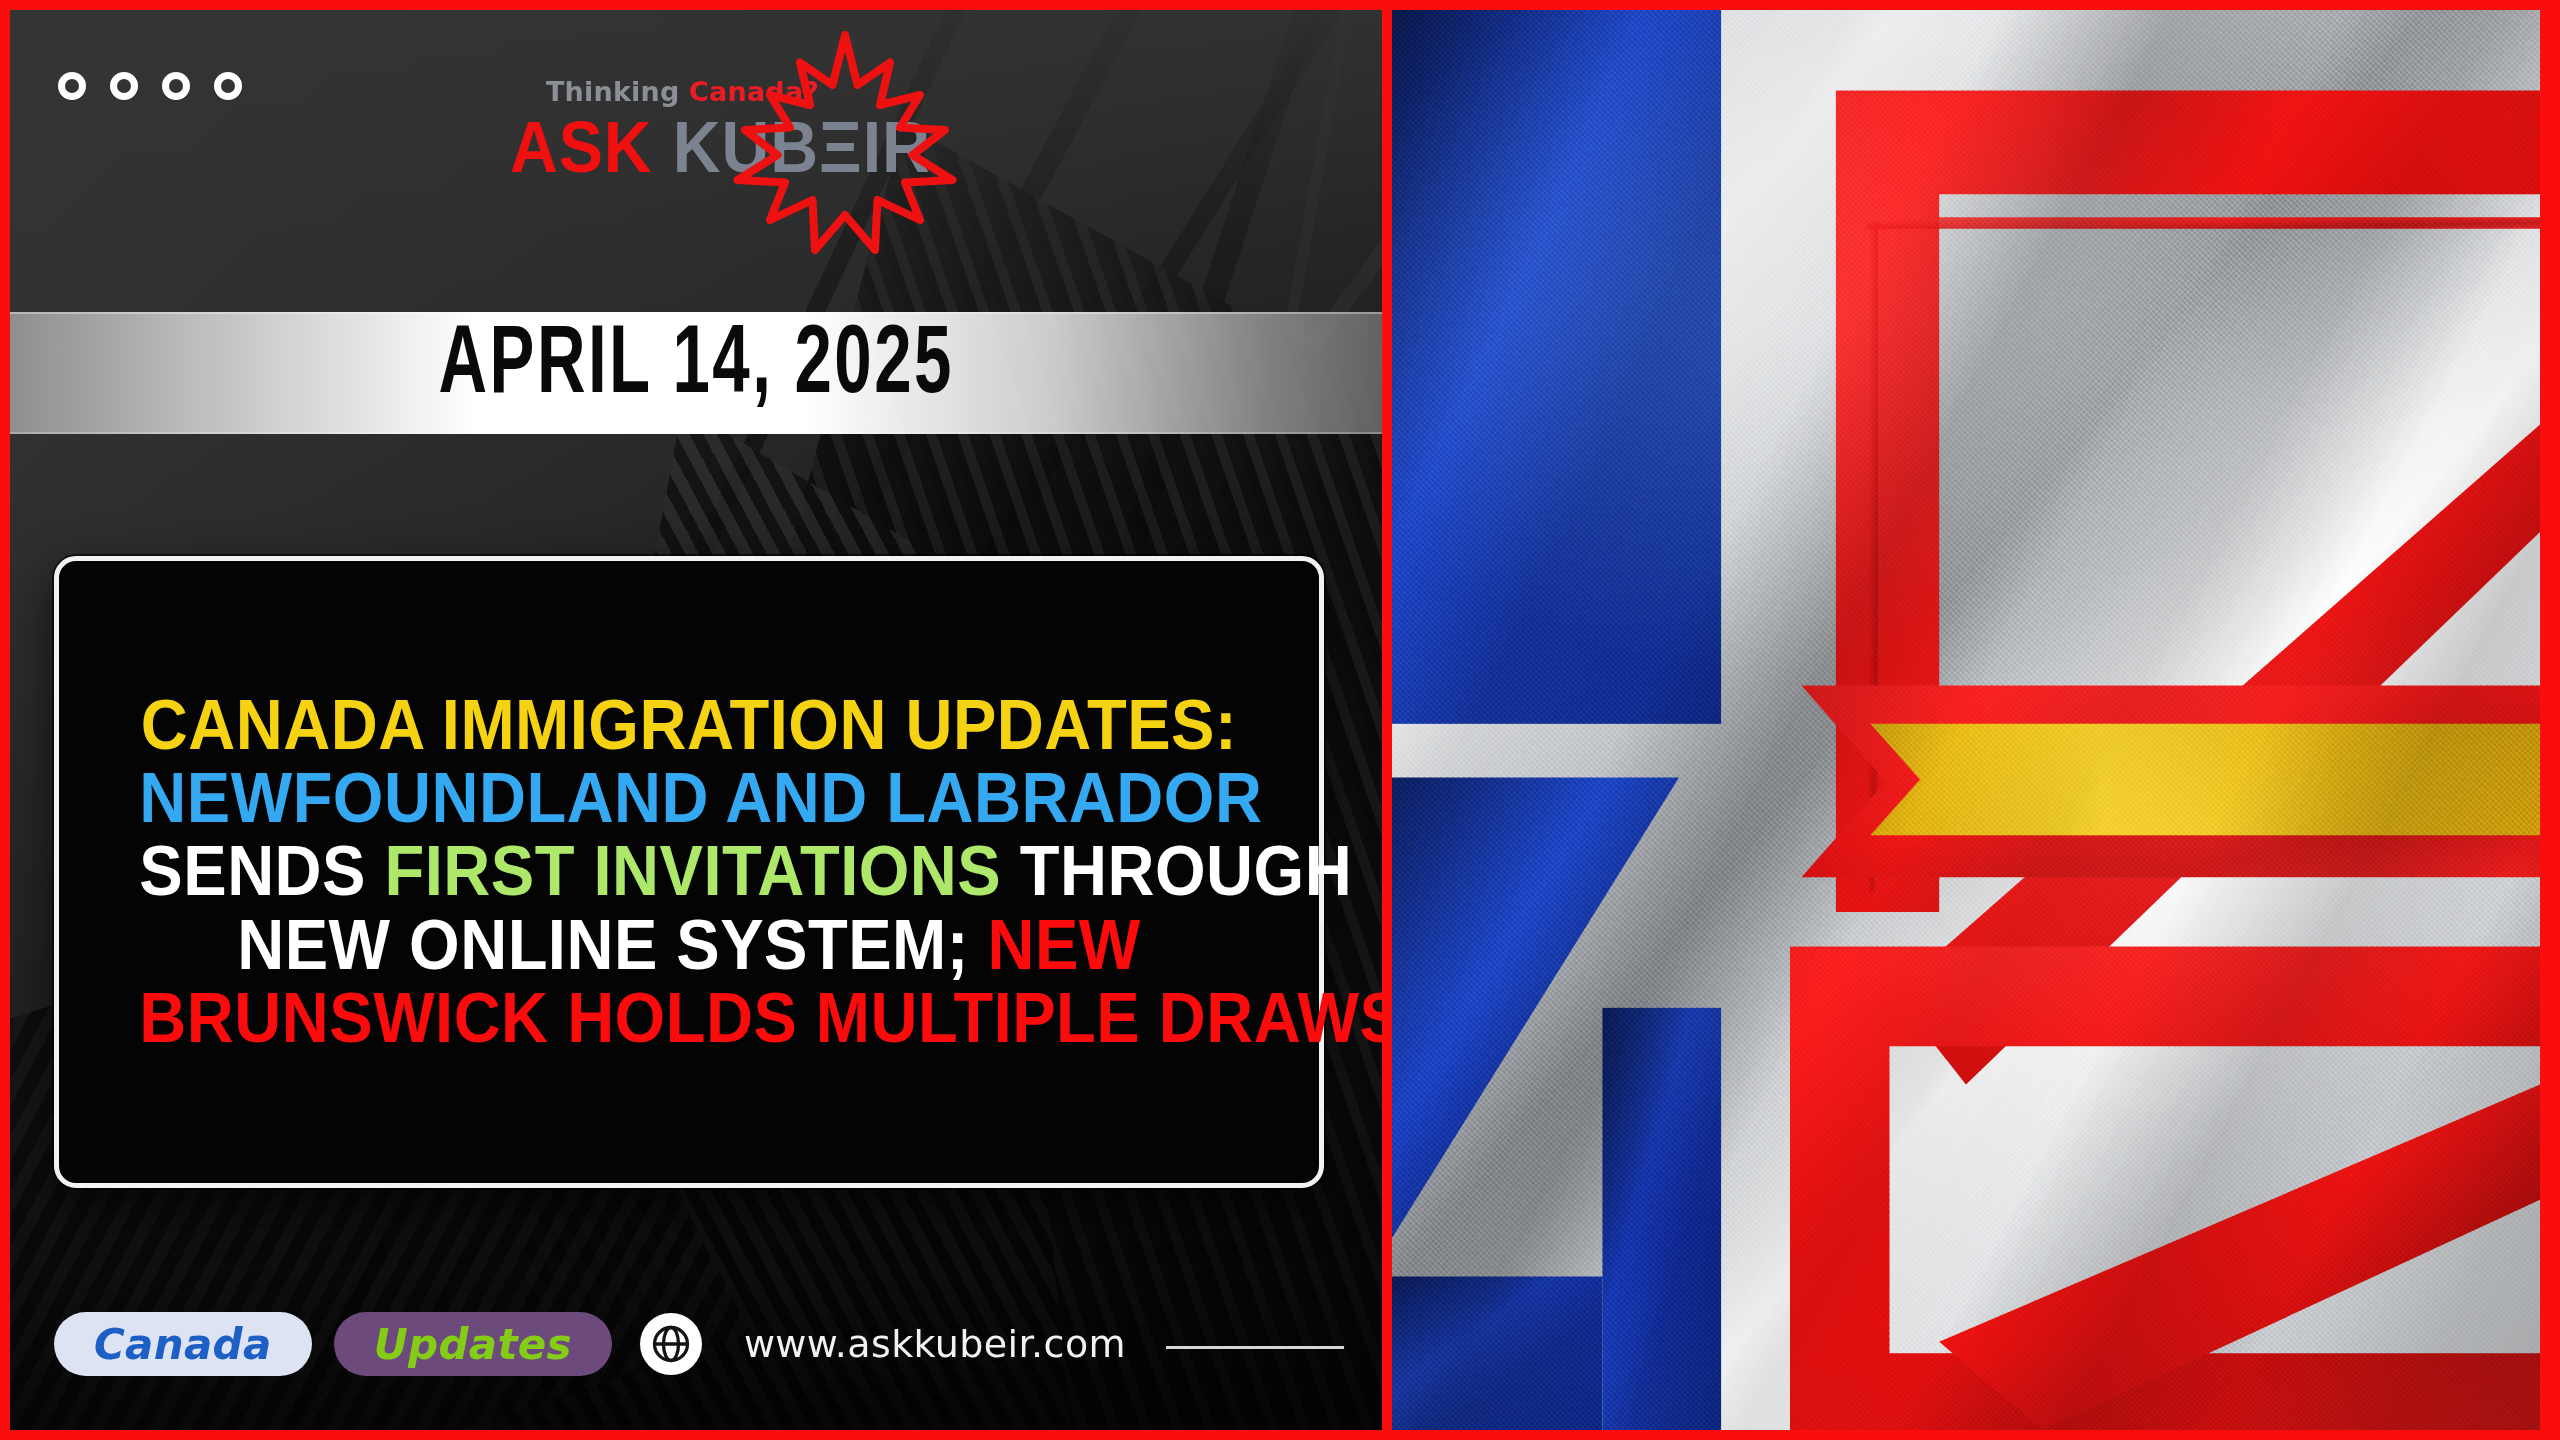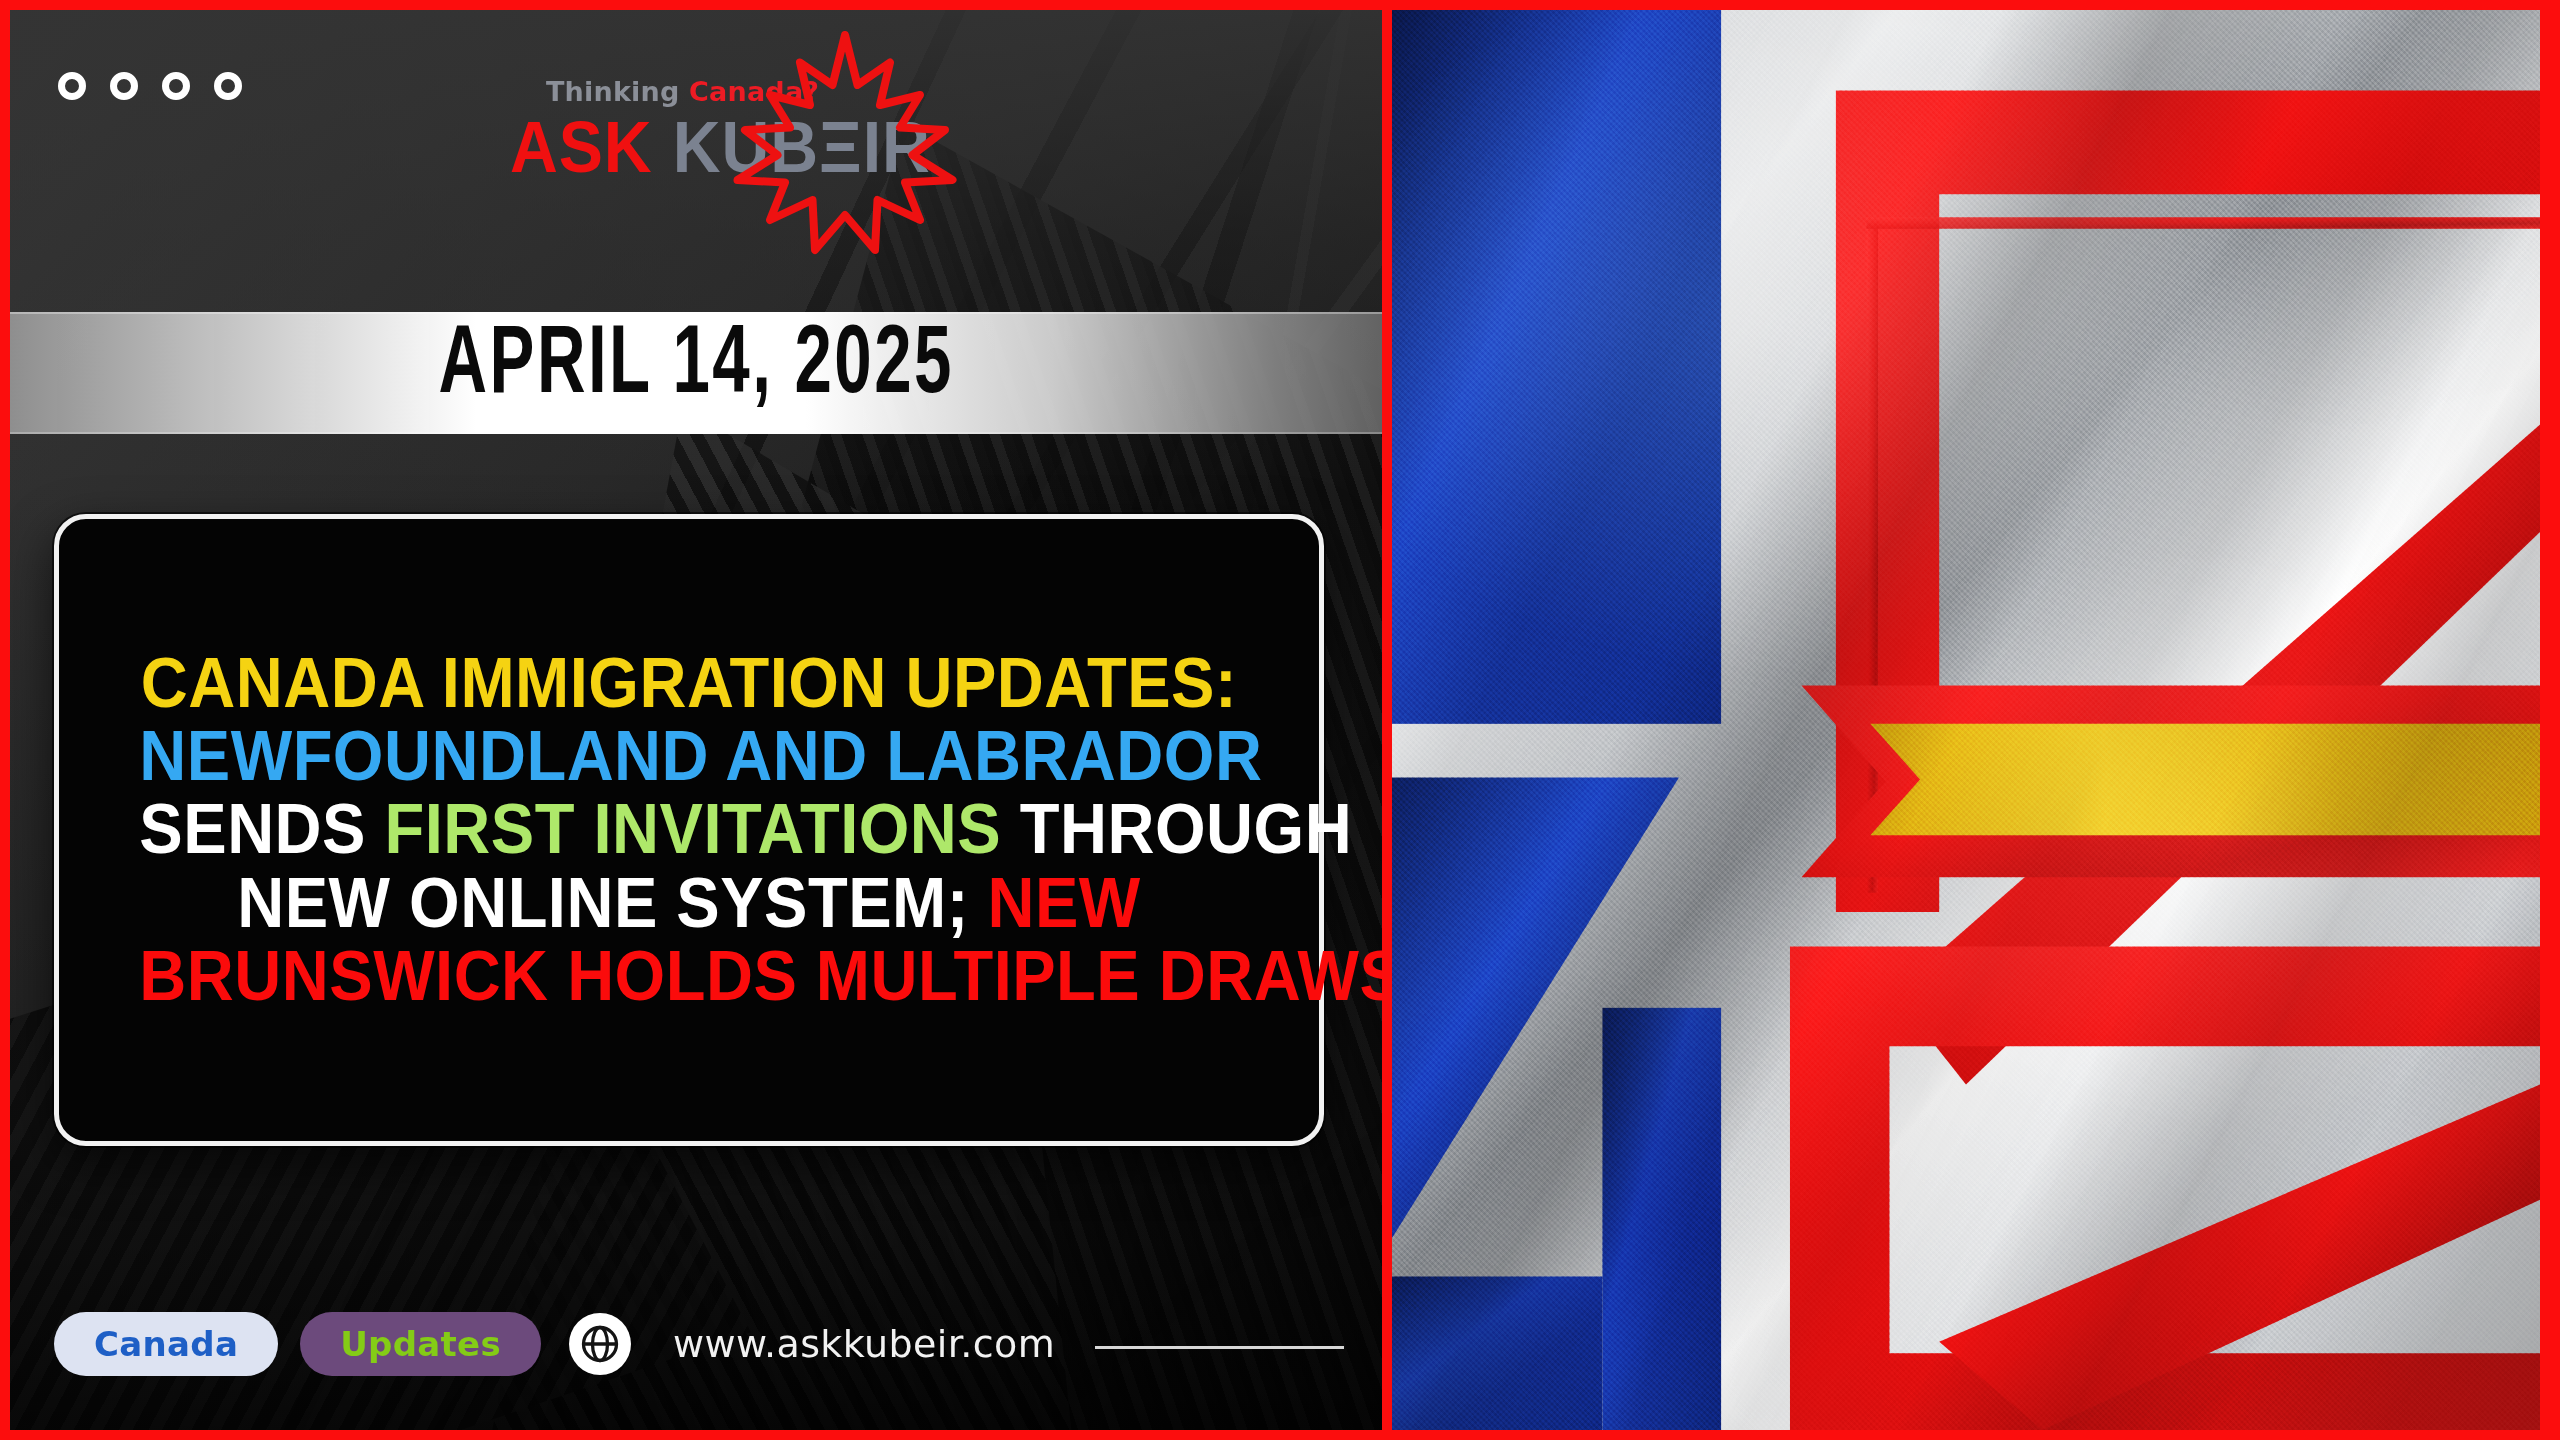--- a/index.html
+++ b/index.html
@@ -128,25 +128,25 @@
     border-bottom:2px solid rgba(255,255,255,.25);
   }
   .date-text{
     font-family:"Liberation Sans Narrow","Liberation Sans",sans-serif;
     font-weight:700; font-size:82px; letter-spacing:3px; color:#0a0a0a;
     transform:scaleX(.82) scaleY(1.18);
   }
 
   
   .headline-card{
-    position:absolute; left:44px; top:504px;
+    position:absolute; left:44px; top:546px;
     width:1270px; height:632px;
     background:#040404;
     border:5px solid #f2f2f2;
-    border-radius:32px;
+    border-radius:22px;
     z-index:8;
     display:flex; align-items:center; justify-content:center;
     box-shadow:0 0 0 2px rgba(0,0,0,.6), 0 18px 48px rgba(0,0,0,.65);
   }
   .headline{
     width:1182px;
     text-align:center;
     font-family:"Liberation Sans Narrow","Liberation Sans",sans-serif;
     font-weight:700;
     font-size:70px;
@@ -165,22 +165,23 @@
   
   .footer{
     position:absolute; left:44px; bottom:48px;
     width:1290px; height:76px; z-index:9;
     display:flex; align-items:center; gap:22px;
   }
   .pill{
     height:64px; border-radius:34px;
     display:flex; align-items:center; justify-content:center;
     padding:0 40px;
-    font-size:34px; font-weight:700; letter-spacing:.3px;
+    font-size:42px; font-weight:700; letter-spacing:.3px;
     font-family:"DejaVu Sans", sans-serif;
+    font-style:italic;
   }
   .pill-canada{ background:#dde3f2; color:#1e5fc6; }
   .pill-updates{ background:#6c4a7c; color:#84cc16; }
   .globe{
     width:62px; height:62px; border-radius:50%;
     background:#ffffff;
     display:flex; align-items:center; justify-content:center;
     flex:0 0 auto; margin-left:6px;
   }
   .url{

